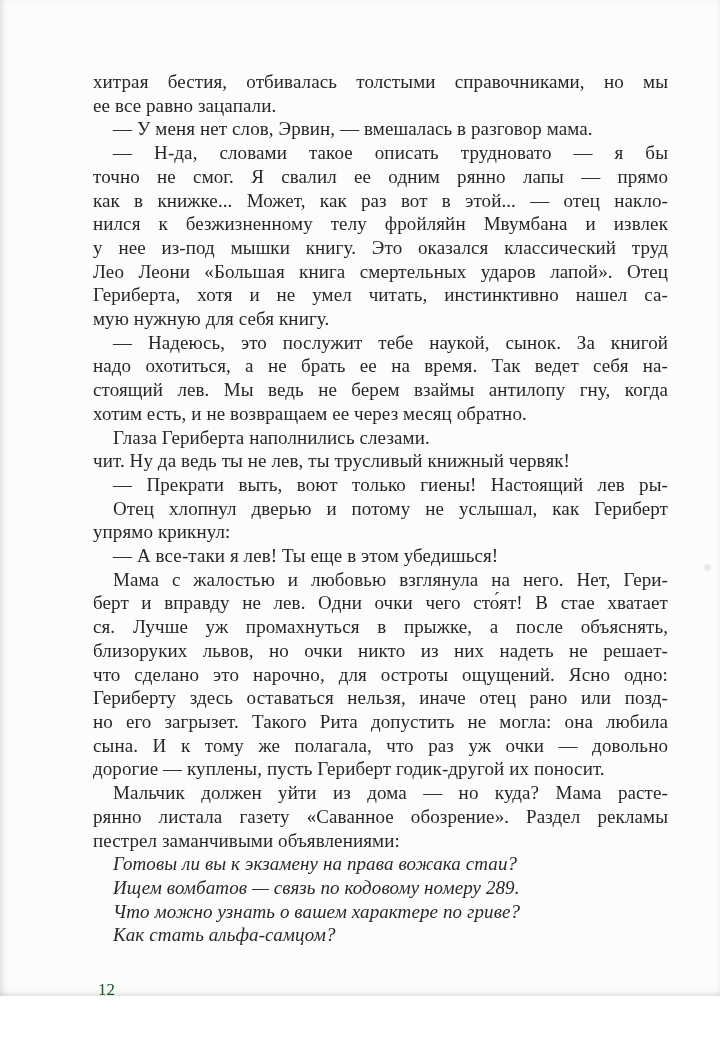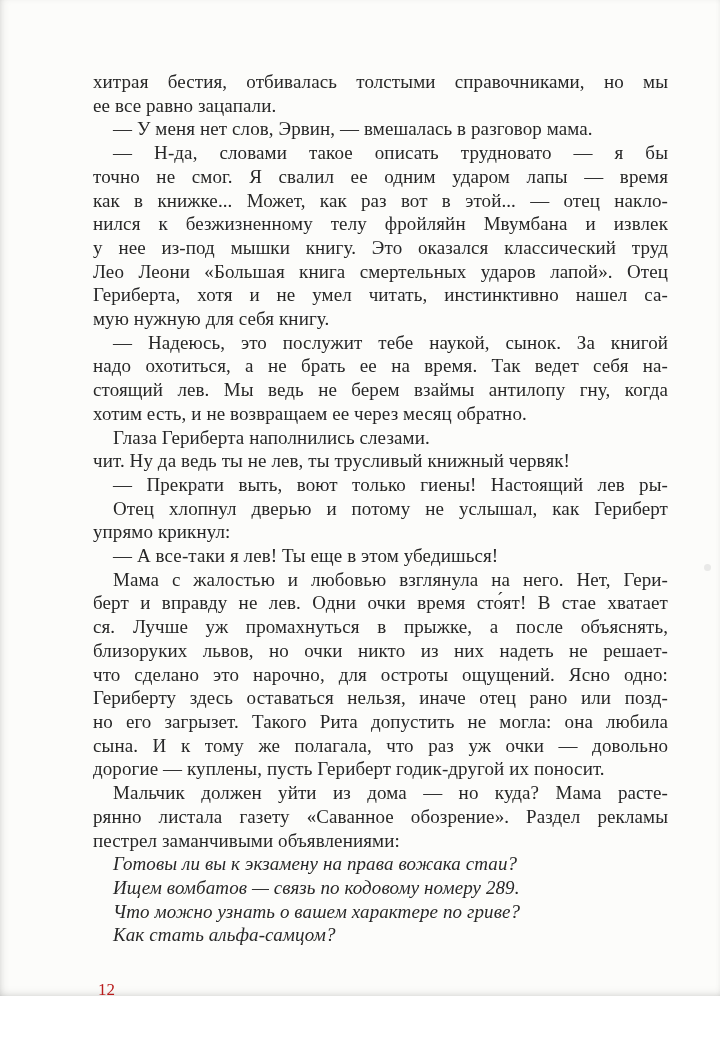--- a/index.html
+++ b/index.html
@@ -34,59 +34,59 @@
     text-align-last: left;
   }
   .line.pfirst { text-indent: 20px; }
   .line.italic { font-style: italic; }
   .page-number {
     position: absolute;
     left: 98px;
     top: 980px;
     font-size: 17px;
     line-height: 20px;
-    color: #b91c1c;
+    color: #14532d;
   }
   
   .artifact {
     position: absolute;
     border-radius: 50%;
     background: rgba(150,150,150,0.18);
   }
   .artifact.a1 { left: 704px; top: 564px; width: 7px; height: 7px; }
   .artifact.a2 { left: 518px; top: 1034px; width: 5px; height: 4px; }
 </style>
 </head>
 <body>
 
 <div class="page">
   <main class="text-block" id="text-block">
       <div class="line">хитрая бестия, отбивалась толстыми справочниками, но мы</div>
       <div class="line pfinal">ее все равно зацапали.</div>
       <div class="line pfirst pfinal">— У меня нет слов, Эрвин, — вмешалась в разговор мама.</div>
       <div class="line pfirst">— Н-да, словами такое описать трудновато — я бы</div>
-      <div class="line">точно не смог. Я свалил ее одним ударом лапы — время</div>
+      <div class="line">точно не смог. Я свалил ее одним рянно лапы — прямо</div>
       <div class="line">как в книжке... Может, как раз вот в этой... — отец накло-</div>
       <div class="line">нился к безжизненному телу фройляйн Мвумбана и извлек</div>
       <div class="line">у нее из-под мышки книгу. Это оказался классический труд</div>
       <div class="line">Лео Леони «Большая книга смертельных ударов лапой». Отец</div>
       <div class="line">Гериберта, хотя и не умел читать, инстинктивно нашел са-</div>
       <div class="line pfinal">мую нужную для себя книгу.</div>
       <div class="line pfirst">— Надеюсь, это послужит тебе наукой, сынок. За книгой</div>
       <div class="line">надо охотиться, а не брать ее на время. Так ведет себя на-</div>
       <div class="line">стоящий лев. Мы ведь не берем взаймы антилопу гну, когда</div>
       <div class="line pfinal">хотим есть, и не возвращаем ее через месяц обратно.</div>
       <div class="line pfirst pfinal">Глаза Гериберта наполнились слезами.</div>
       <div class="line pfinal">чит. Ну да ведь ты не лев, ты трусливый книжный червяк!</div>
       <div class="line pfirst">— Прекрати выть, воют только гиены! Настоящий лев ры-</div>
       <div class="line pfirst">Отец хлопнул дверью и потому не услышал, как Гериберт</div>
       <div class="line pfinal">упрямо крикнул:</div>
       <div class="line pfirst pfinal">— А все-таки я лев! Ты еще в этом убедишься!</div>
       <div class="line pfirst">Мама с жалостью и любовью взглянула на него. Нет, Гери-</div>
-      <div class="line">берт и вправду не лев. Одни очки время сто́ят! В стае хватает</div>
+      <div class="line">берт и вправду не лев. Одни очки чего сто́ят! В стае хватает</div>
       <div class="line">ся. Лучше уж промахнуться в прыжке, а после объяснять,</div>
       <div class="line">близоруких львов, но очки никто из них надеть не решает-</div>
       <div class="line">что сделано это нарочно, для остроты ощущений. Ясно одно:</div>
       <div class="line">Гериберту здесь оставаться нельзя, иначе отец рано или позд-</div>
       <div class="line">но его загрызет. Такого Рита допустить не могла: она любила</div>
       <div class="line">сына. И к тому же полагала, что раз уж очки — довольно</div>
       <div class="line pfinal">дорогие — куплены, пусть Гериберт годик-другой их поносит.</div>
       <div class="line pfirst">Мальчик должен уйти из дома — но куда? Мама расте-</div>
       <div class="line">рянно листала газету «Саванное обозрение». Раздел рекламы</div>
       <div class="line pfinal">пестрел заманчивыми объявлениями:</div>

